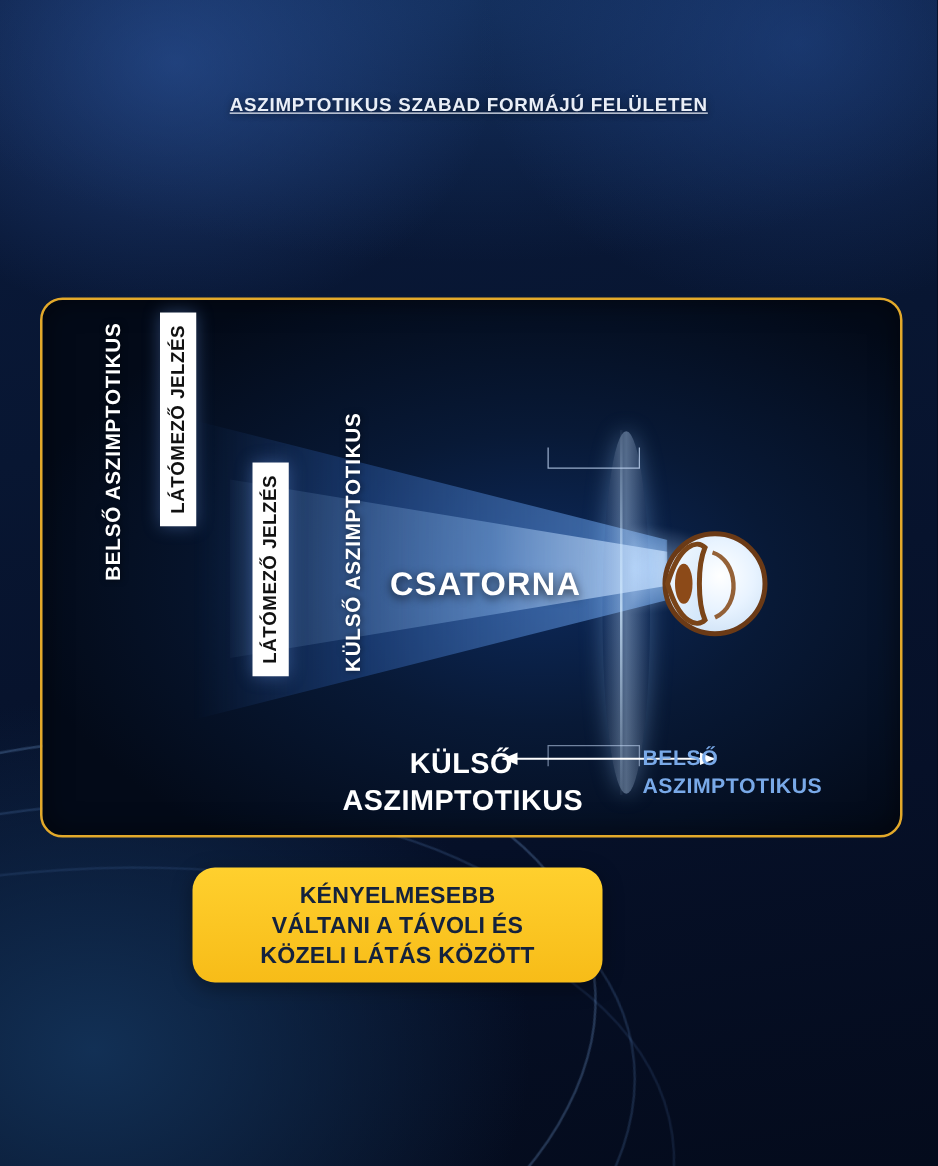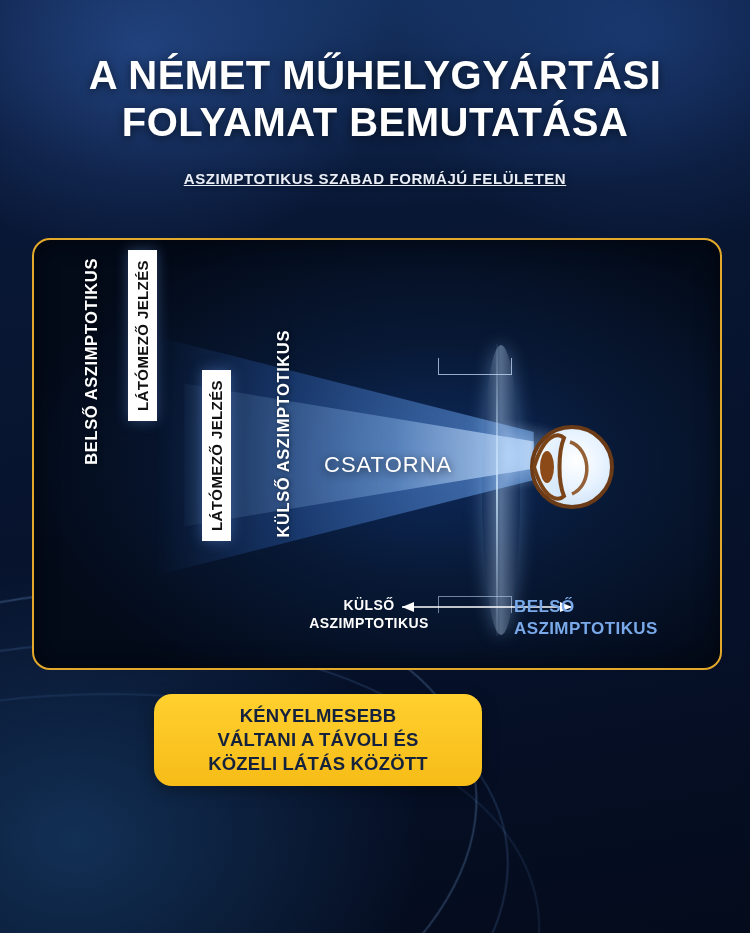--- a/index.html
+++ b/index.html
@@ -173,39 +173,39 @@
     text-orientation: mixed;
     transform: rotate(180deg);
     white-space: nowrap;
     box-shadow: 0 0 14px rgba(120,170,255,0.35);
   }
   .chip.c1 { left: 94px; top: 10px; }
   .chip.c2 { left: 168px; top: 130px; }
 
   .channel {
     position: absolute;
-    left: 290px; top: 212px;
+    left: 278px; top: 212px;
     color: #ffffff;
-    font-size: 22px;
-    font-weight: normal;
+    font-size: 26px;
+    font-weight: bold;
     letter-spacing: 1px;
     text-shadow: 0 2px 8px rgba(0,0,0,0.7);
   }
 
   
   .eye { position: absolute; left: 480px; top: 172px; }
 
   
   .axis-left {
     position: absolute;
     left: 240px; top: 356px;
     width: 190px;
     text-align: center;
     color: #ffffff;
-    font-size: 14px;
+    font-size: 23px;
     font-weight: bold;
     line-height: 1.3;
     letter-spacing: 0.4px;
   }
   .axis-right {
     position: absolute;
     left: 480px; top: 356px;
     width: 190px;
     color: #79a9e8;
     font-size: 17px;
@@ -250,21 +250,20 @@
 
 <div class="page">
 
   <div class="glow-tl"></div>
   <div class="glow-tr"></div>
   <div class="swoosh sw1"></div>
   <div class="swoosh sw2"></div>
   <div class="swoosh sw3"></div>
 
   <div class="headings">
-    <h1 class="title">A NÉMET MŰHELYGYÁRTÁSI FOLYAMAT BEMUTATÁSA</h1>
     <div class="subtitle">ASZIMPTOTIKUS SZABAD FORMÁJÚ FELÜLETEN</div>
   </div>
 
   <div class="panel">
     <div class="panel-inner">
 
       <div class="cone"></div>
       <div class="cone2"></div>
       <div class="beam-right"></div>
 

